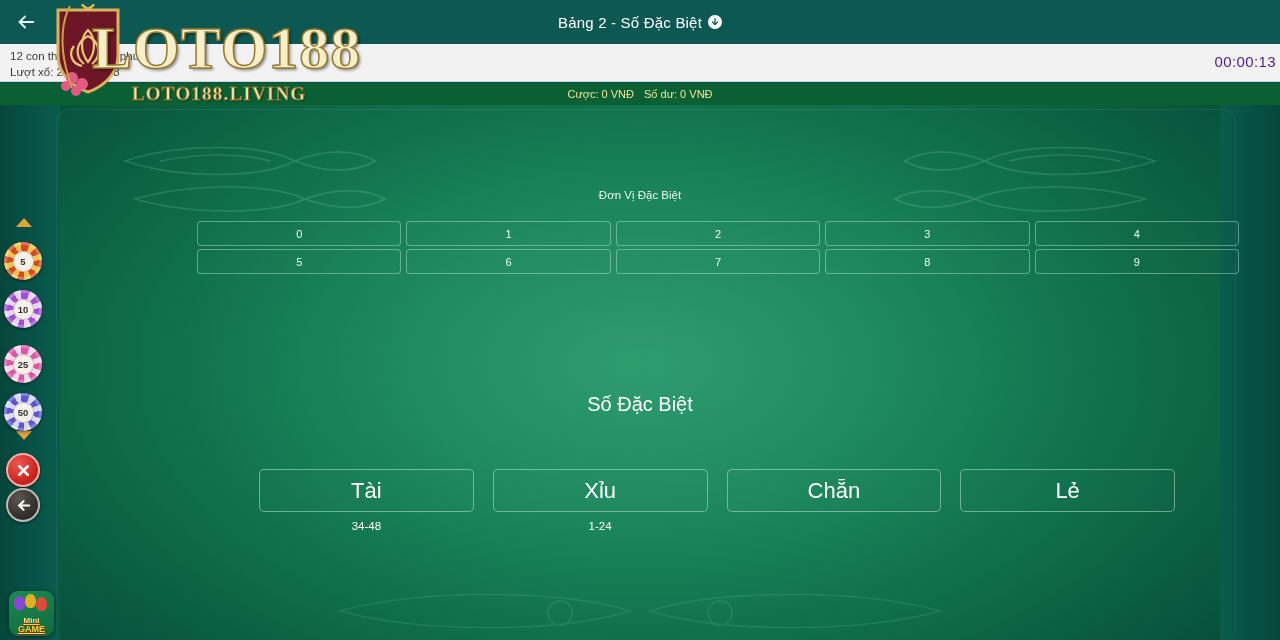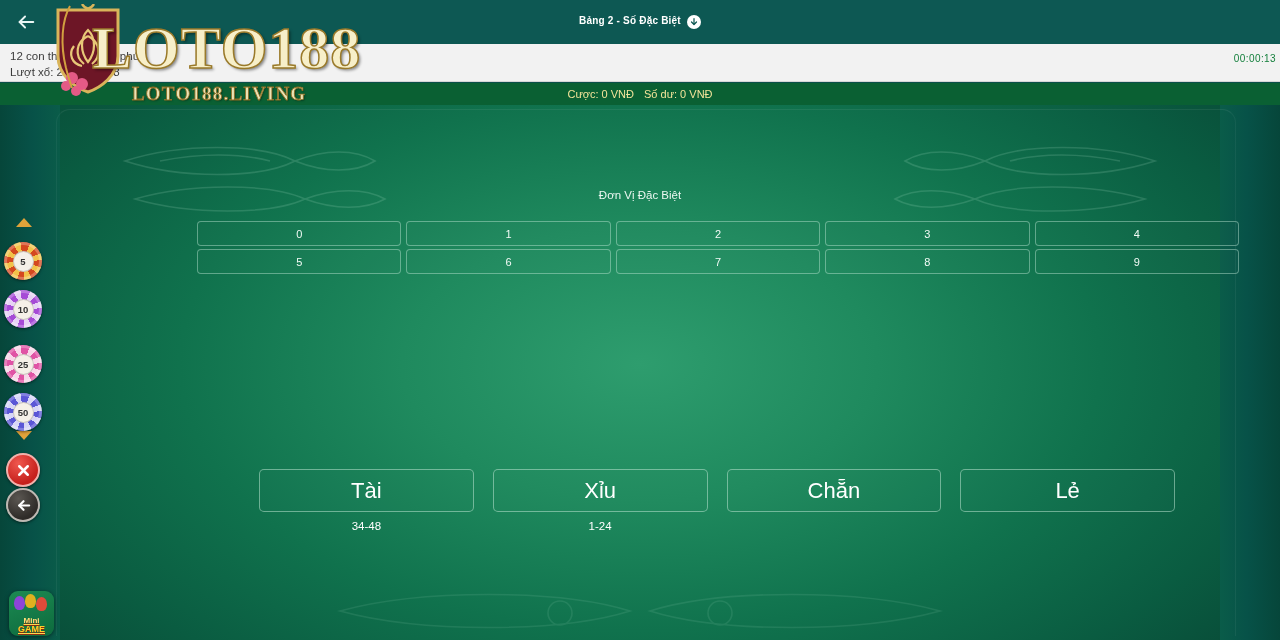--- a/index.html
+++ b/index.html
@@ -35,25 +35,25 @@
     left: 10px;
     top: 6px;
     width: 32px; height: 32px;
     display: flex; align-items: center; justify-content: center;
     color: #eaf6f4;
   }
   .back-arrow svg { width: 22px; height: 22px; }
 
   .header-title {
     display: flex;
-    align-items: flex-start;
+    align-items: center;
     gap: 6px;
     color: #ffffff;
-    font-size: 10px;
-    font-weight: bold;
+    font-size: 15px;
+    font-weight: normal;
     letter-spacing: .2px;
   }
   .title-icon {
     display: inline-flex;
     align-items: center; justify-content: center;
     width: 14px; height: 14px;
     border-radius: 50%;
     background: #ffffff;
     color: #0d5853;
   }
@@ -72,22 +72,22 @@
     position: absolute;
     left: 10px; top: 4px;
     font-size: 11.5px;
     color: #3c3c3c;
     line-height: 16px;
   }
   .info-left div { white-space: nowrap; }
   .info-timer {
     position: absolute;
     right: 4px; top: 9px;
-    font-size: 10px;
-    color: #15803d;
+    font-size: 15px;
+    color: #4c1d95;
     letter-spacing: .4px;
     white-space: nowrap;
   }
 
   
   .bet-strip {
     position: absolute;
     top: 83px; left: 0;
     width: 1280px;
     height: 22px;
@@ -431,20 +431,21 @@
       <div class="num-cell">2</div>
       <div class="num-cell">3</div>
       <div class="num-cell">4</div>
       <div class="num-cell">5</div>
       <div class="num-cell">6</div>
       <div class="num-cell">7</div>
       <div class="num-cell">8</div>
       <div class="num-cell">9</div>
     </div>
 
+    <div class="main-label">Số Đặc Biệt</div>
     <div class="main-grid">
       <div class="main-cell">
         <div class="main-btn">Tài</div>
         <div class="main-sub">34-48</div>
       </div>
       <div class="main-cell">
         <div class="main-btn">Xỉu</div>
         <div class="main-sub">1-24</div>
       </div>
       <div class="main-cell">

